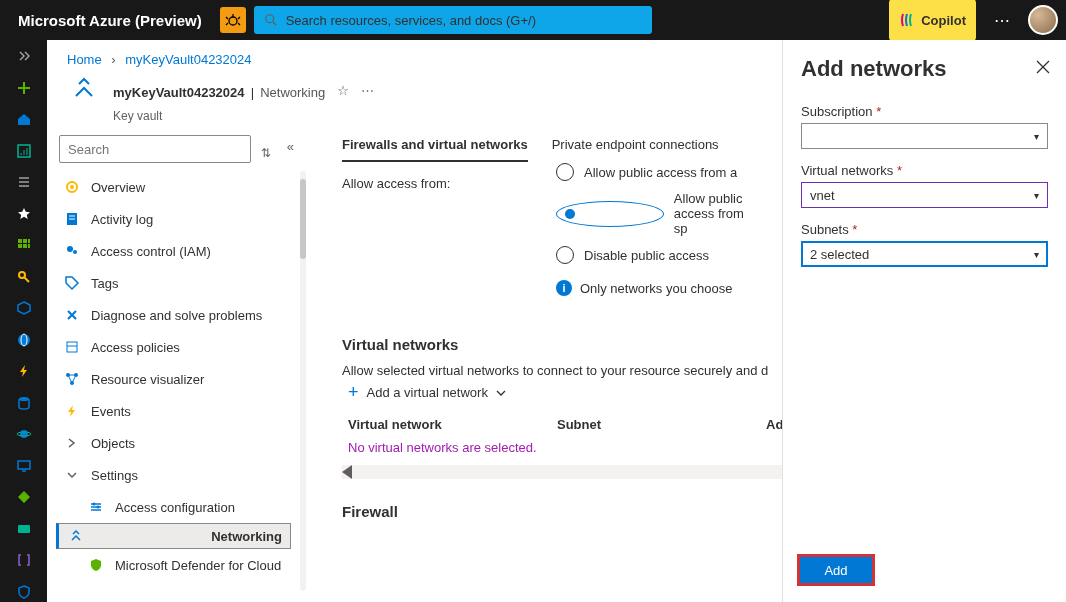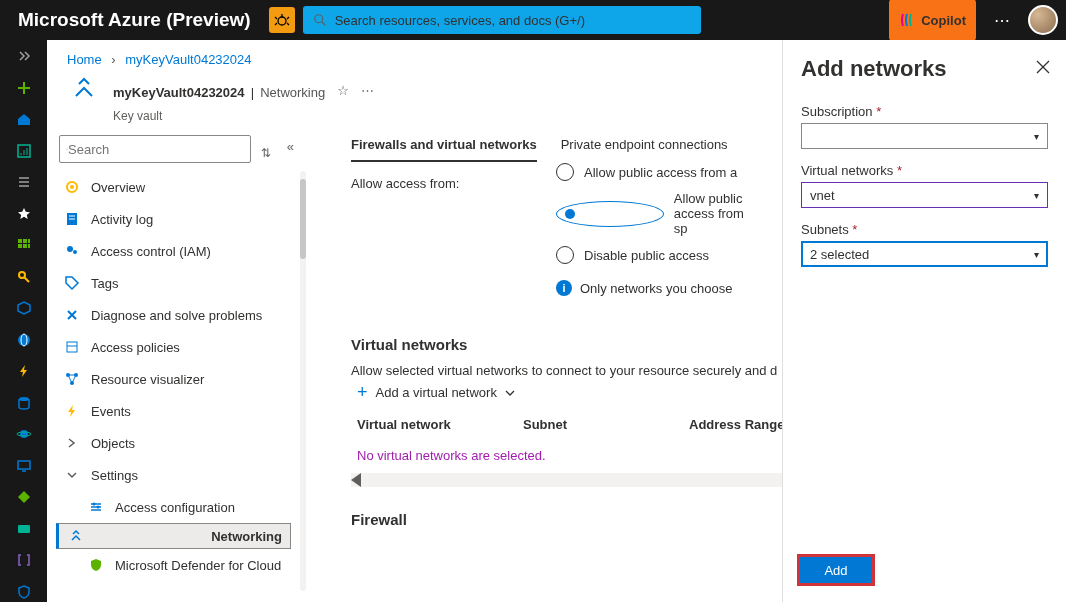--- a/index.html
+++ b/index.html
@@ -1,23 +1,23 @@
 <!DOCTYPE html>
 <html><head>
 <meta charset="utf-8">
 <style>
 *{margin:0;padding:0;box-sizing:border-box;font-family:"Segoe UI",Arial,sans-serif;font-size:13px;color:#323130}
 body{width:1066px;height:602px;overflow:hidden;background:#fff;position:relative}
 .topbar{height:40px;background:#181818;display:flex;align-items:center;padding:0 8px;gap:8px}
-.brand{color:#fff;font-size:19px;font-weight:600;padding:0 10px}
+.brand{color:#fff;font-size:15px;font-weight:600;padding:0 10px}
 .bug{width:26px;height:26px;background:#f39c12;border-radius:3px;display:flex;align-items:center;justify-content:center;color:#000}
 .search{flex:0 0 398px;height:28px;background:#0ea5e9;border-radius:3px;display:flex;align-items:center;padding:0 10px;color:#605e5c}
 .search svg{margin-right:8px}
 .topspace{flex:1}
-.copilot{height:42px;background:#f97316;border-radius:4px;display:flex;align-items:center;padding:0 10px;font-weight:600;gap:6px}
+.copilot{height:42px;background:#fde047;border-radius:4px;display:flex;align-items:center;padding:0 10px;font-weight:600;gap:6px}
 .dot3{color:#fff;padding:0 10px;font-size:16px}
 .avatar{width:30px;height:30px;border-radius:50%;background:radial-gradient(circle at 30% 30%,#d7b896,#8a6d4e);border:2px solid #fff}
 .rail{position:absolute;top:40px;left:0;width:47px;height:562px;background:#181818;display:flex;flex-direction:column;align-items:center;padding-top:6px;gap:11px}
 .rail .ri{width:22px;height:22px;display:flex;align-items:center;justify-content:center}
 .main{position:absolute;top:40px;left:47px;right:0;bottom:0;background:#fff;overflow:hidden}
 .crumbs{padding:12px 20px 6px;font-size:13px}
 .crumbs a{color:#0078d4;text-decoration:none}
 .crumbs span.sep{margin:0 6px;color:#555}
 .heading{display:flex;align-items:center;padding:0 20px 6px;gap:12px}
 .hicon{width:34px;height:34px;display:flex;align-items:center;justify-content:center}
@@ -31,38 +31,38 @@
 .navsearch{height:28px;border:1px solid #8a8886;border-radius:2px;display:flex;align-items:center;padding:0 6px;margin-bottom:8px;width:192px}
 .navsearch input{border:0;outline:0;flex:1;font-size:13px}
 .updown{color:#605e5c;font-size:12px;margin-left:4px}
 .dcol{position:absolute;right:12px;top:8px;color:#605e5c}
 .nitem{display:flex;align-items:center;height:32px;gap:10px;padding:0 4px;cursor:pointer}
 .nitem .ic{width:18px;height:18px;display:flex;align-items:center;justify-content:center}
 .nitem.sel{background:#edebe9;font-weight:600;border-left:3px solid #0078d4;margin-left:-3px}
 .indent{padding-left:28px}
 .scrolltrack{position:absolute;right:0;top:40px;width:6px;height:420px;background:#f3f2f1;border-radius:3px}
 .scrollthumb{width:6px;height:80px;background:#c8c6c4;border-radius:3px;margin-top:8px}
-.content{flex:1;padding:6px 0 0 45px;position:relative}
+.content{flex:1;padding:6px 0 0 36px;position:relative}
 .tabs{display:flex;gap:24px;margin-bottom:14px}
 .tab{padding-bottom:8px;cursor:pointer}
 .tab.active{font-weight:600;border-bottom:2px solid #323130}
 .label{margin-bottom:12px}
 .radios{position:absolute;left:250px;top:32px;display:flex;flex-direction:column;gap:10px}
 .radio{display:flex;align-items:center;gap:10px}
 .rcirc{width:18px;height:18px;border:1px solid #323130;border-radius:50%;display:flex;align-items:center;justify-content:center}
 .rcirc.sel{border-color:#0078d4}
 .rcirc.sel::after{content:"";width:10px;height:10px;background:#0078d4;border-radius:50%}
 .info{display:flex;align-items:center;gap:8px;margin-top:6px}
 .infoic{width:16px;height:16px;border-radius:50%;background:#0078d4;color:#fff;display:flex;align-items:center;justify-content:center;font-size:11px;font-weight:700}
 .section{margin-top:145px}
 .sh{font-weight:600;font-size:15px;margin-bottom:10px}
 .sdesc{color:#323130;}
 .addvn{display:flex;align-items:center;gap:8px;color:#323130;padding:4px 6px;cursor:pointer;margin-bottom:10px}
 .plusic{color:#0078d4;font-size:18px;font-weight:400}
-.thead{display:flex;gap:36px;font-weight:600;margin-bottom:12px;padding:0 6px}
+.thead{display:flex;gap:79px;font-weight:600;margin-bottom:4px;padding:0 6px}
 .thead div:nth-child(1){width:130px}
 .thead div:nth-child(2){width:130px}
 .empty{color:#a21caf;padding:4px 6px;margin-bottom:6px}
 .hscroll{height:14px;background:#f3f2f1;position:relative;margin-top:4px;margin-right:20px}
 .hscroll::before{content:"";position:absolute;left:0;top:0;width:0;height:0;border-top:7px solid transparent;border-bottom:7px solid transparent;border-right:10px solid #605e5c}
 .firewall{font-weight:600;font-size:15px;margin-top:24px}
 .panel{position:absolute;top:40px;right:0;width:284px;height:562px;background:#fff;border-left:1px solid #e1dfdd;padding:16px 18px}
 .ptitle{font-size:22px;font-weight:600;margin-bottom:22px}
 .pclose{position:absolute;right:16px;top:20px;cursor:pointer}
 .flabel{font-size:13px;margin-bottom:4px;margin-top:14px}

